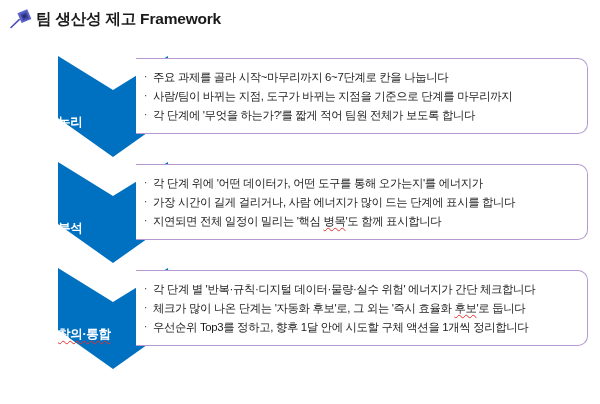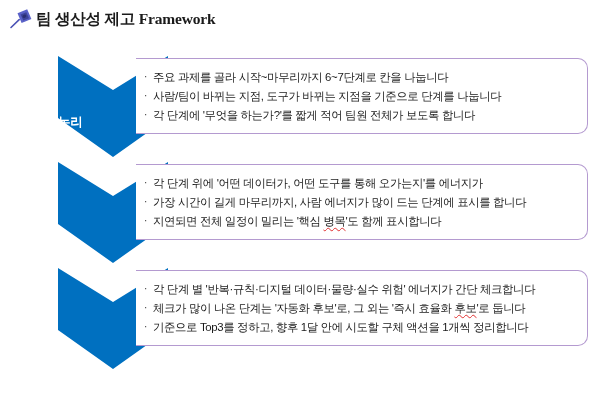--- a/index.html
+++ b/index.html
@@ -31,21 +31,20 @@
     flex: 0 0 26px;
     display: block;
   }
   .title-text {
     font-size: 15.5px;
     font-weight: bold;
     color: #1a1a1a;
     letter-spacing: -0.2px;
     white-space: nowrap;
     line-height: 1;
-    font-family: Liberation Serif, serif;
   }
 
   
   .diagram {
     position: absolute;
     left: 0;
     top: 40px;
     width: 600px;
     height: 364px;
   }
@@ -160,66 +159,68 @@
       </svg>
       <div class="chevron-label">논리</div>
     </div>
     <div class="card">
       <div class="bullet">
         <span class="bullet-mark">·</span>
         <span class="bullet-text">주요 과제를 골라 시작~마무리까지 6~7단계로 칸을 나눕니다</span>
       </div>
       <div class="bullet">
         <span class="bullet-mark">·</span>
-        <span class="bullet-text">사람/팀이 바뀌는 지점, 도구가 바뀌는 지점을 기준으로 단계를 나눕니다</span>
+        <span class="bullet-text">사람/팀이 바뀌는 지점, 도구가 바뀌는 지점을 기준으로 단계를 마무리까지</span>
       </div>
       <div class="bullet">
         <span class="bullet-mark">·</span>
         <span class="bullet-text">각 단계에 '무엇을 하는가?'를 짧게 적어 팀원 전체가 보도록 합니다</span>
       </div>
     </div>
   </div>
 
   <div class="row row-1">
     <div class="chevron">
       <svg viewBox="0 0 110 105" preserveAspectRatio="none" aria-hidden="true">
         <path d="M0,0 L55,34 L110,0 L110,62 L55,101 L0,62 Z" fill="#0070C0"></path>
       </svg>
+      <div class="chevron-label">분석</div>
     </div>
     <div class="card">
       <div class="bullet">
         <span class="bullet-mark">·</span>
         <span class="bullet-text">각 단계 위에 '어떤 데이터가, 어떤 도구를 통해 오가는지'를 에너지가</span>
       </div>
       <div class="bullet">
         <span class="bullet-mark">·</span>
-        <span class="bullet-text">가장 시간이 길게 마무리까지, 사람 에너지가 많이 드는 단계에 표시를 합니다</span>
+        <span class="bullet-text">가장 시간이 길게 걸리거나, 사람 에너지가 많이 드는 단계에 표시를 합니다</span>
       </div>
       <div class="bullet">
         <span class="bullet-mark">·</span>
         <span class="bullet-text">지연되면 전체 일정이 밀리는 '핵심 <span class="sq">병목</span>'도 함께 표시합니다</span>
       </div>
     </div>
   </div>
 
   <div class="row row-2">
     <div class="chevron">
       <svg viewBox="0 0 110 105" preserveAspectRatio="none" aria-hidden="true">
         <path d="M0,0 L55,34 L110,0 L110,62 L55,101 L0,62 Z" fill="#0070C0"></path>
       </svg>
+      <div class="chevron-label squiggle">창의·통합</div>
     </div>
     <div class="card">
       <div class="bullet">
         <span class="bullet-mark">·</span>
         <span class="bullet-text">각 단계 별 '반복·규칙·디지털 데이터·물량·실수 위험' 에너지가 간단 체크합니다</span>
       </div>
       <div class="bullet">
         <span class="bullet-mark">·</span>
         <span class="bullet-text">체크가 많이 나온 단계는 '자동화 후보'로, 그 외는 '즉시 효율화 <span class="sq">후보</span>'로 둡니다</span>
       </div>
       <div class="bullet">
         <span class="bullet-mark">·</span>
-        <span class="bullet-text">기준으로 Top3를 정하고, 향후 1달 안에 시도할 구체 액션을 1개씩 정리합니다</span>
+        <span class="bullet-text">우선순위 Top3를 정하고, 향후 1달 안에 시도할 구체 액션을 1개씩 정리합니다</span>
       </div>
     </div>
   </div>
 
 </div>
 
 </body></html>

